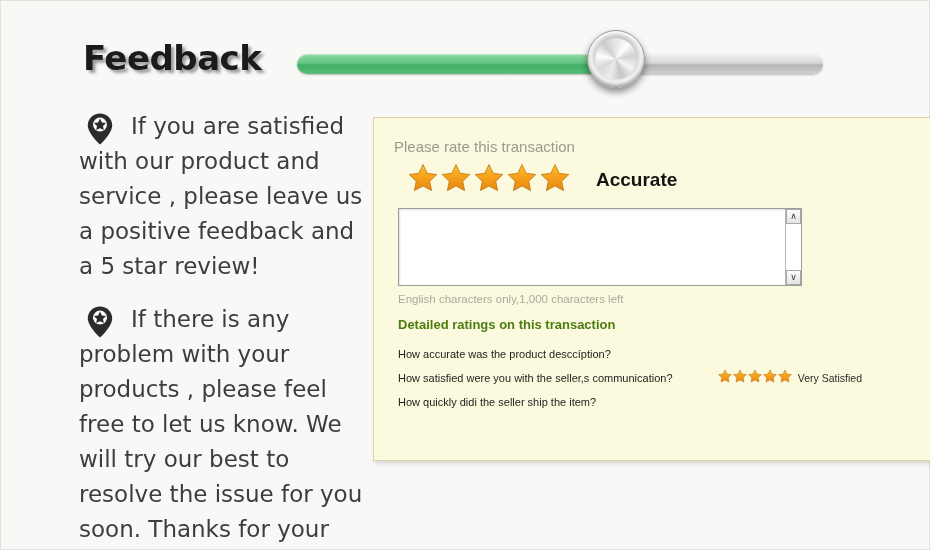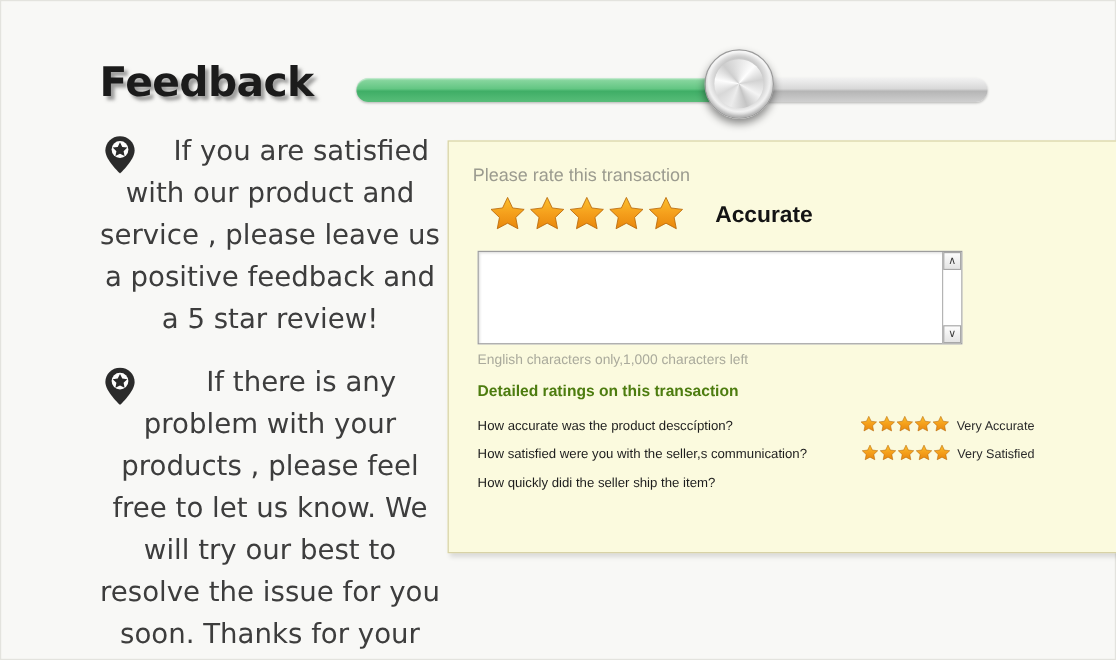--- a/index.html
+++ b/index.html
@@ -19,21 +19,21 @@
     width: 930px;
     height: 550px;
     box-sizing: border-box;
     border: 1px solid #e3e3de;
     background: #f8f8f6;
   }
 
   
   .header {
     position: absolute;
-    left: 0; top: 12px;
+    left: 0; top: 1px;
     width: 884px;
     height: 100px;
   }
   .title {
     position: absolute;
     left: 82px;
     top: 36px;
     font-size: 34px;
     font-weight: bold;
     color: #1b1b1b;
@@ -96,21 +96,20 @@
   
   .left-col {
     position: absolute;
     left: 78px;
     top: 108px;
     width: 292px;
   }
   .bullet {
     position: relative;
     margin-bottom: 18px;
-    text-align: center;
   }
   .pin-icon {
     position: absolute;
     left: 8px;
     top: 4px;
     width: 26px;
     height: 32px;
   }
   .bullet-text {
     font-size: 23px;
@@ -346,40 +345,20 @@
       </div>
 
       <div class="chars-left">English characters only,1,000 characters left</div>
 
       <div class="detailed-title">Detailed ratings on this transaction</div>
 
       <div class="ratings-list">
 
         <div class="rating-row">
           <span class="rating-q">How accurate was the product desccíption?</span>
-          <span class="rating-right">
-            <span class="small-stars">
-              <span><svg width="14" height="14" viewBox="0 0 30 29">
-                    <path d="M15 1.5 L19.2 10.3 L28.8 11.5 L21.8 18.2 L23.6 27.6 L15 23.0 L6.4 27.6 L8.2 18.2 L1.2 11.5 L10.8 10.3 Z" fill="url(#sg1)" stroke="#b8680a" stroke-width="1"></path>
-                  </svg></span>
-              <span><svg width="14" height="14" viewBox="0 0 30 29">
-                    <path d="M15 1.5 L19.2 10.3 L28.8 11.5 L21.8 18.2 L23.6 27.6 L15 23.0 L6.4 27.6 L8.2 18.2 L1.2 11.5 L10.8 10.3 Z" fill="url(#sg1)" stroke="#b8680a" stroke-width="1"></path>
-                  </svg></span>
-              <span><svg width="14" height="14" viewBox="0 0 30 29">
-                    <path d="M15 1.5 L19.2 10.3 L28.8 11.5 L21.8 18.2 L23.6 27.6 L15 23.0 L6.4 27.6 L8.2 18.2 L1.2 11.5 L10.8 10.3 Z" fill="url(#sg1)" stroke="#b8680a" stroke-width="1"></path>
-                  </svg></span>
-              <span><svg width="14" height="14" viewBox="0 0 30 29">
-                    <path d="M15 1.5 L19.2 10.3 L28.8 11.5 L21.8 18.2 L23.6 27.6 L15 23.0 L6.4 27.6 L8.2 18.2 L1.2 11.5 L10.8 10.3 Z" fill="url(#sg1)" stroke="#b8680a" stroke-width="1"></path>
-                  </svg></span>
-              <span><svg width="14" height="14" viewBox="0 0 30 29">
-                    <path d="M15 1.5 L19.2 10.3 L28.8 11.5 L21.8 18.2 L23.6 27.6 L15 23.0 L6.4 27.6 L8.2 18.2 L1.2 11.5 L10.8 10.3 Z" fill="url(#sg1)" stroke="#b8680a" stroke-width="1"></path>
-                  </svg></span>
-            </span>
-            <span class="rating-val">Very Accurate</span>
-          </span>
         </div>
 
         <div class="rating-row">
           <span class="rating-q">How satisfied were you with the seller,s communication?</span>
           <span class="rating-right">
             <span class="small-stars">
               <span><svg width="14" height="14" viewBox="0 0 30 29">
                     <path d="M15 1.5 L19.2 10.3 L28.8 11.5 L21.8 18.2 L23.6 27.6 L15 23.0 L6.4 27.6 L8.2 18.2 L1.2 11.5 L10.8 10.3 Z" fill="url(#sg1)" stroke="#b8680a" stroke-width="1"></path>
                   </svg></span>
               <span><svg width="14" height="14" viewBox="0 0 30 29">

